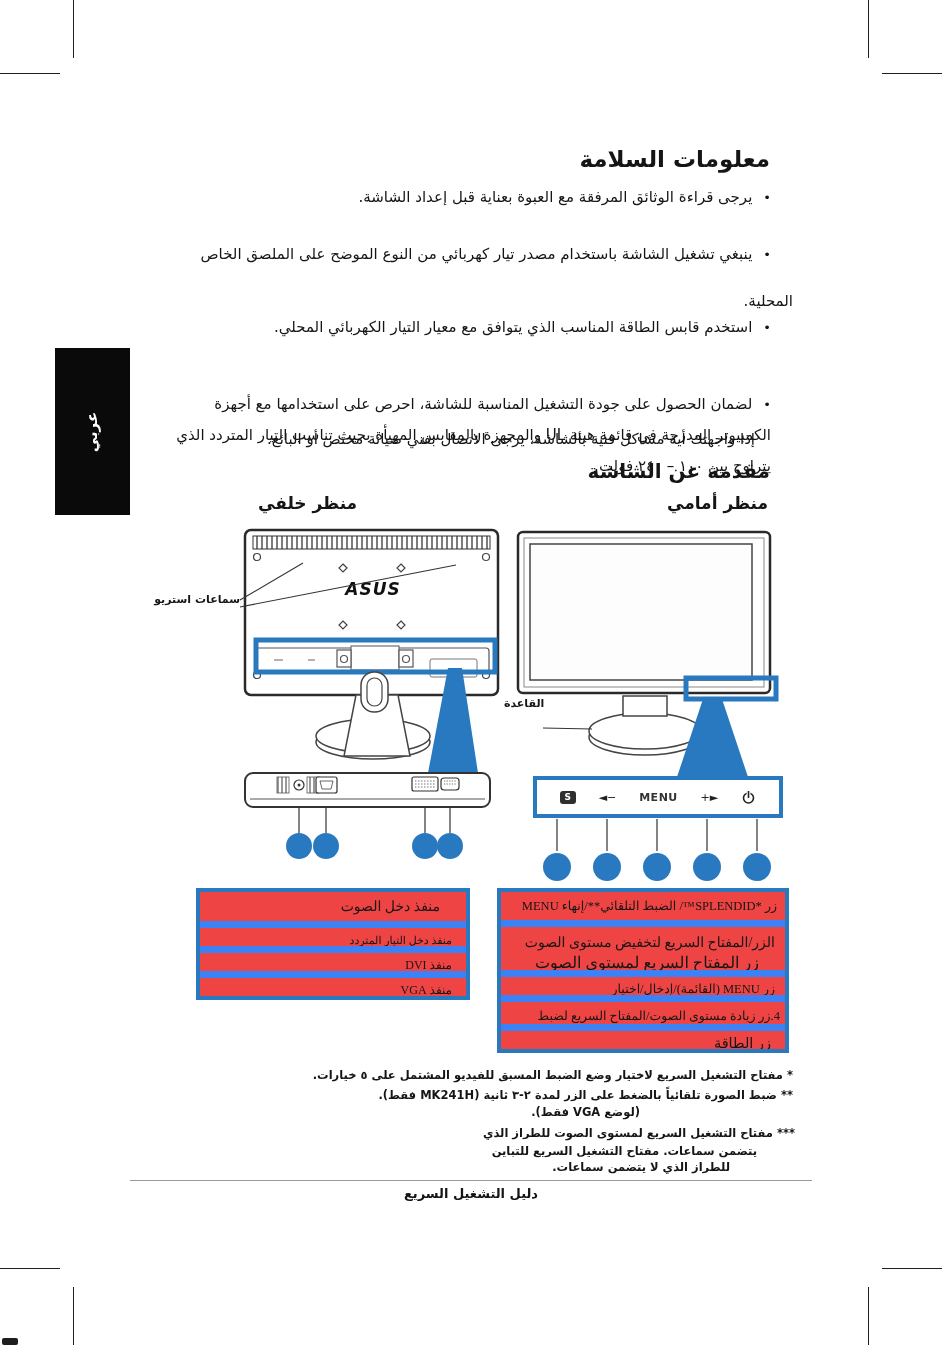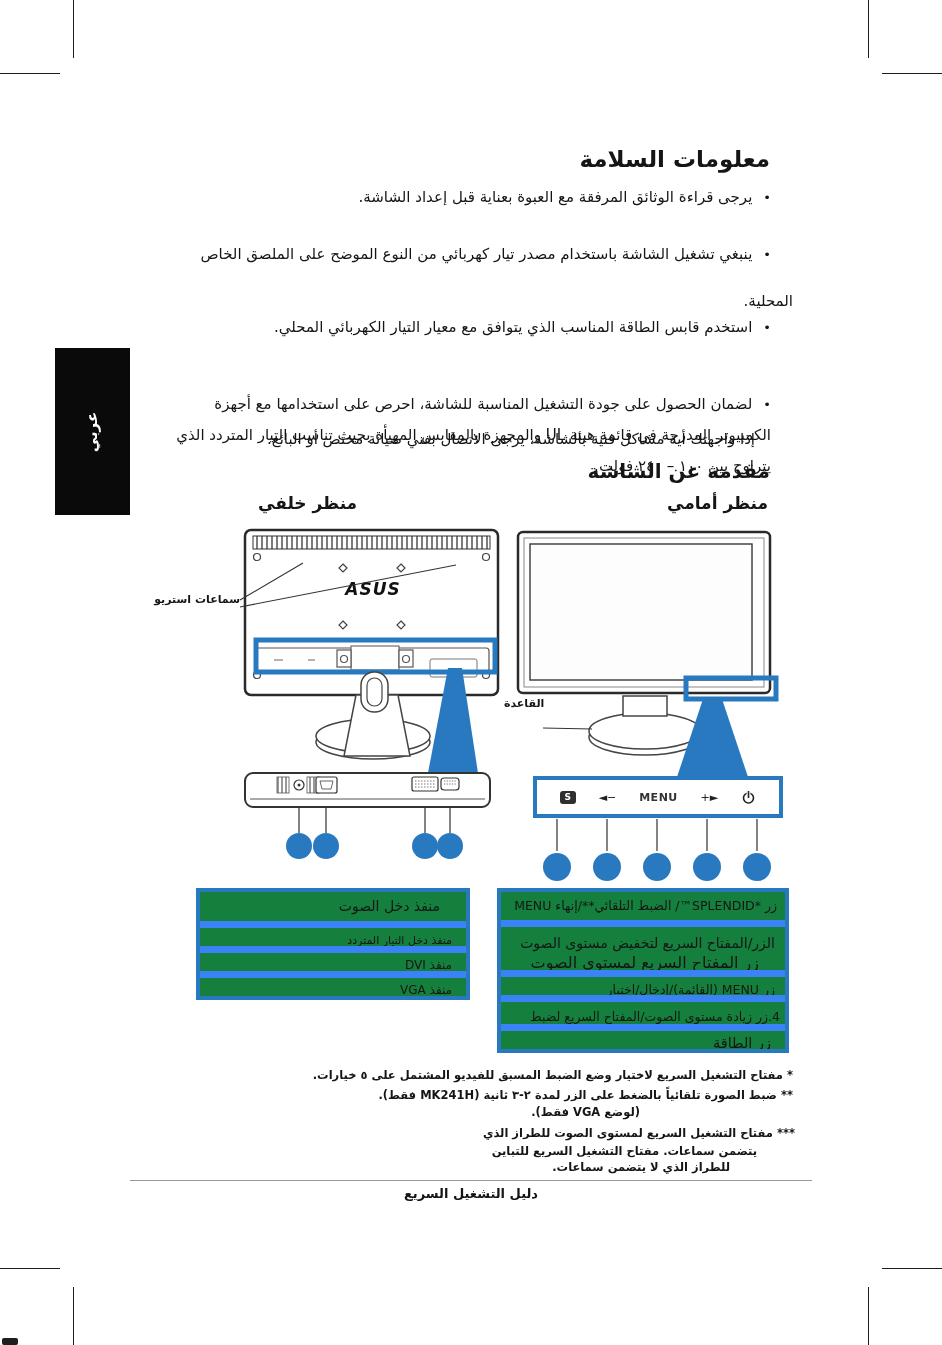--- a/index.html
+++ b/index.html
@@ -13,21 +13,21 @@
   .h2{font-size:20px;font-weight:bold;}
   .viewlabel{font-size:17px;font-weight:bold;}
   .bullet-line{font-size:15px;line-height:21px;}
   .dot::before{content:"•";margin-left:11px;font-size:13px;}
   .multiline div{line-height:31px;}
   .smalllabel{font-size:11px;font-weight:bold;}
   .fn{font-size:11.5px;font-weight:bold;}
   .footer-text{font-size:13px;font-weight:bold;text-align:center;}
   .side-tab{background:#0a0a0a;display:flex;align-items:center;justify-content:center;}
   .side-tab span{transform:rotate(-90deg);color:#fff;font-size:15px;font-weight:bold;letter-spacing:1px;white-space:nowrap;}
-  .btable{border:4px solid var(--blue);box-sizing:border-box;background:#15803d;}
+  .btable{border:4px solid var(--blue);box-sizing:border-box;background:#ef4444;font-family:Liberation Serif, serif;}
   .trow{direction:rtl;text-align:right;box-sizing:border-box;overflow:hidden;}
   .trow+.trow{border-top:7px solid #3b82f6;}
   .panel{box-sizing:border-box;border:4px solid var(--blue);background:#fff;
          display:flex;align-items:center;justify-content:space-evenly;}
   .pbtn{display:flex;align-items:center;justify-content:center;color:#222;font-size:11px;}
   .splendid{width:16px;height:13px;background:#2f2f2f;border-radius:3px;color:#fff;
             font-size:9px;font-weight:bold;line-height:13px;text-align:center;}
   .menu-lbl{font-size:11px;font-weight:600;letter-spacing:.5px;color:#333;}
 </style>
 </head>

